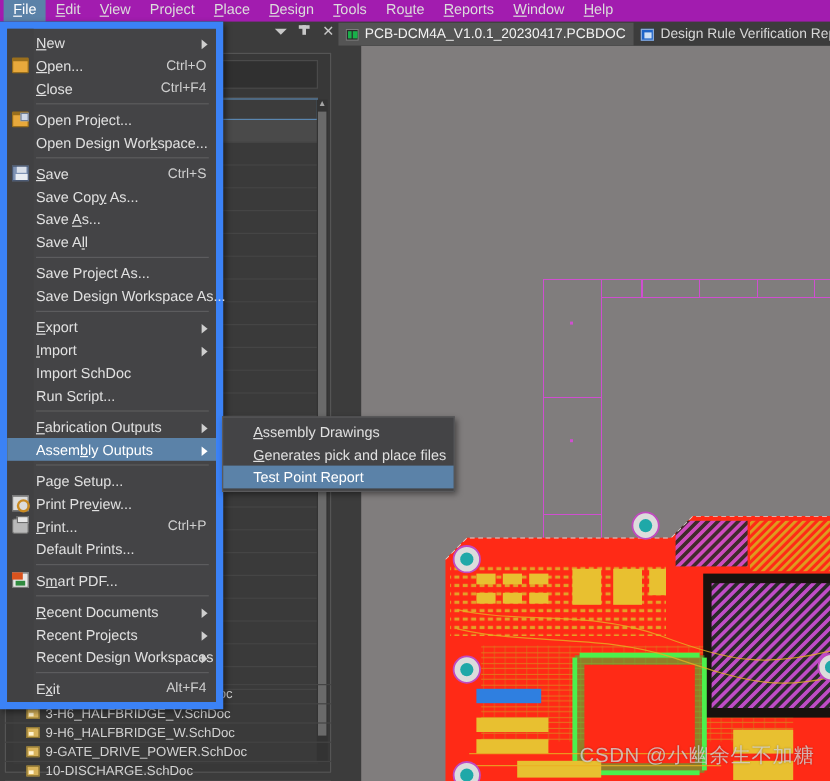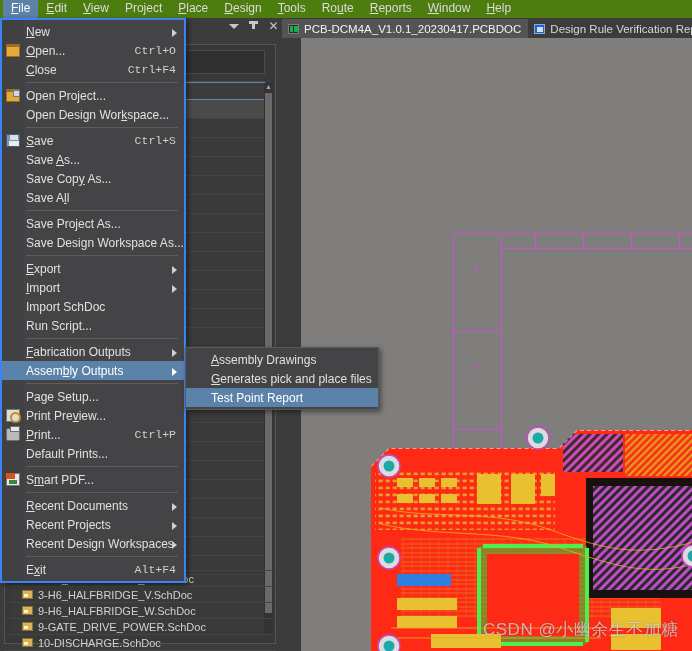--- a/index.html
+++ b/index.html
@@ -10,21 +10,21 @@
     font-family: "Liberation Sans", sans-serif;
     font-size: 12px;
     color: #d6d6d6;
     -webkit-font-smoothing: antialiased;
   }
   #root { position: relative; width: 692px; height: 651px; }
 
   
   .menubar {
     position: absolute; left: 0; top: 0; width: 692px; height: 18px;
-    background: #4d7c0f; display: flex; align-items: center;
+    background: #a21caf; display: flex; align-items: center;
     padding-left: 3px; z-index: 40;
   }
   .menubar-item {
     padding: 2px 8px 3px 8px; font-size: 12px; color: #dcdcdc;
     line-height: 13px; white-space: nowrap;
   }
   .menubar-item.active { background: #5b82a8; color: #ffffff; }
   .mnemonic { text-decoration: underline; }
 
   
@@ -127,36 +127,36 @@
     height: 16px; display: flex; align-items: center; gap: 5px;
     padding-left: 18px; font-size: 11px; color: #d2d2d2;
     border-bottom: 1px solid #444; white-space: nowrap;
   }
   .sch-icon { width: 11px; height: 9px; background: #d9b45c; border: 1px solid #8c7430; position: relative; flex: 0 0 auto; }
   .sch-icon::after { content: ""; position: absolute; left: 1px; bottom: 1px; width: 4px; height: 3px; background: #fff3cf; }
 
   
   .menu {
     position: absolute; left: 0; top: 18px; width: 186px;
-    background: #444446; border: 2px solid #3b82f6;
+    background: #444446; border: 6px solid #3b82f6;
     z-index: 60; padding: 2px 0;
     box-shadow: 2px 2px 5px rgba(0,0,0,.45);
   }
   .menu-gutter {
     position: absolute; left: 0; top: 0; width: 22px; height: 100%;
     background: #414143;
   }
   .mi {
     position: relative; display: flex; align-items: center;
     height: 19px; padding-left: 24px; padding-right: 8px;
     font-size: 12px; color: #e0e0e0; white-space: nowrap;
   }
   .mi.sel { background: #5b82a8; color: #ffffff; }
   .mi .label { flex: 1 1 auto; }
-  .mi .accel { color: #cfcfcf; font-size: 11.5px; padding-left: 14px; font-family: Liberation Mono, monospace; }
+  .mi .accel { color: #cfcfcf; font-size: 11.5px; padding-left: 14px; }
   .mi .arrow {
     position: absolute; right: 7px; top: 7px;
     border-top: 4px solid transparent; border-bottom: 4px solid transparent;
     border-left: 5px solid #cfcfcf;
   }
   .mi.sel .arrow { border-left-color: #ffffff; }
   .mi .mico { position: absolute; left: 4px; top: 3px; width: 14px; height: 13px; }
   .sep { height: 1px; background: #5c5c5e; margin: 3px 6px 3px 24px; }
 
   
@@ -455,24 +455,24 @@
         <div class="mi">
           <span class="label">Open Design Wor<span class="mnemonic">k</span>space...</span>
         </div>
         <div class="sep"></div>
         <div class="mi">
           <span class="mico ico-save"></span>
           <span class="label"><span class="mnemonic">S</span>ave</span>
           <span class="accel">Ctrl+S</span>
         </div>
         <div class="mi">
+          <span class="label">Save Cop<span class="mnemonic">y</span> As...</span>
+        </div>
+        <div class="mi">
           <span class="label">Save <span class="mnemonic">A</span>s...</span>
-        </div>
-        <div class="mi">
-          <span class="label">Save Cop<span class="mnemonic">y</span> As...</span>
         </div>
         <div class="mi">
           <span class="label">Save A<span class="mnemonic">l</span>l</span>
         </div>
         <div class="sep"></div>
         <div class="mi">
           <span class="label">Save Project As...</span>
         </div>
         <div class="mi">
           <span class="label">Save Desi<span class="mnemonic">g</span>n Workspace As...</span>

